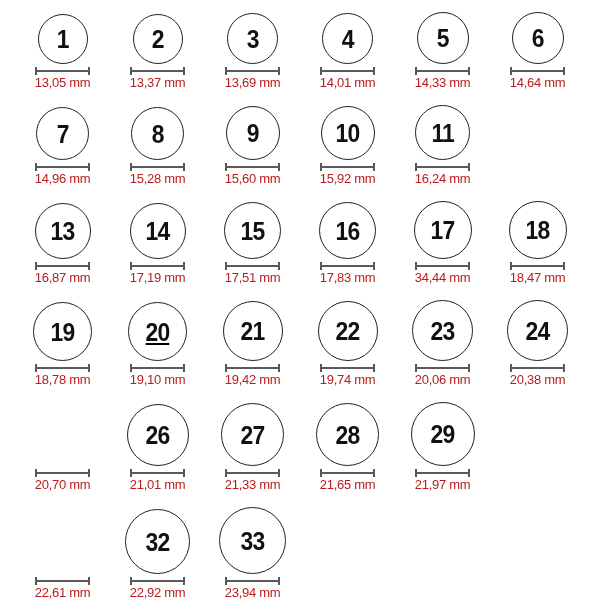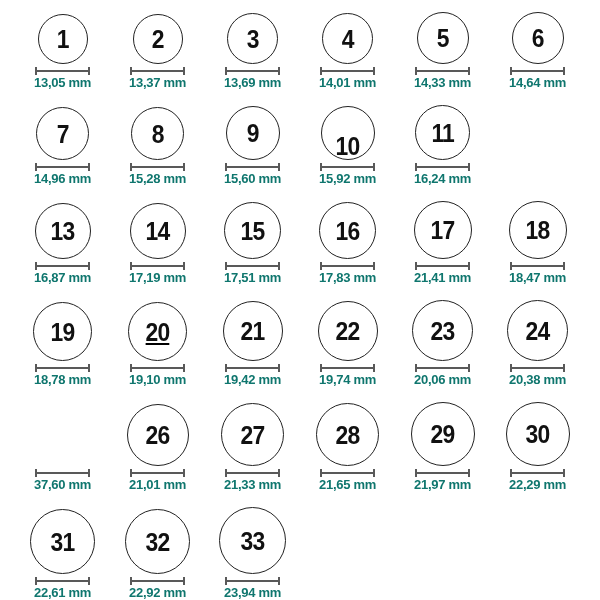--- a/index.html
+++ b/index.html
@@ -65,22 +65,22 @@
     position: absolute;
     top: 0;
     width: 2px;
     height: 8px;
     background: #595959;
   }
   .b-tick.left  { left: 0; }
   .b-tick.right { right: 0; }
   .label {
     font-size: 13px;
-    font-weight: 700;
-    color: #0f766e;
+    font-weight: 400;
+    color: #b91c1c;
     line-height: 14px;
     white-space: nowrap;
     letter-spacing: -0.3px;
   }
 </style>
 </head>
 <body>
 
 <div id="chart">
     <div class="row">
@@ -179,21 +179,21 @@
           <span class="size-num">9</span>
         </div>
         <div class="bracket">
           <span class="b-tick left"></span>
           <span class="b-line"></span>
           <span class="b-tick right"></span>
         </div>
         <div class="label">15,60 mm</div>
       </div>
       <div class="cell">
-        <div class="circle" style="width: 54px; height: 54px; align-items: flex-end;">
+        <div class="circle" style="width: 54px; height: 54px;">
           <span class="size-num">10</span>
         </div>
         <div class="bracket">
           <span class="b-tick left"></span>
           <span class="b-line"></span>
           <span class="b-tick right"></span>
         </div>
         <div class="label">15,92 mm</div>
       </div>
       <div class="cell">
@@ -255,21 +255,21 @@
       </div>
       <div class="cell">
         <div class="circle" style="width: 58px; height: 58px;">
           <span class="size-num">17</span>
         </div>
         <div class="bracket">
           <span class="b-tick left"></span>
           <span class="b-line"></span>
           <span class="b-tick right"></span>
         </div>
-        <div class="label">21,41 mm</div>
+        <div class="label">34,44 mm</div>
       </div>
       <div class="cell">
         <div class="circle" style="width: 58px; height: 58px;">
           <span class="size-num">18</span>
         </div>
         <div class="bracket">
           <span class="b-tick left"></span>
           <span class="b-line"></span>
           <span class="b-tick right"></span>
         </div>
@@ -344,21 +344,21 @@
         <div class="label">20,38 mm</div>
       </div>
     </div>
     <div class="row">
       <div class="cell">
         <div class="bracket">
           <span class="b-tick left"></span>
           <span class="b-line"></span>
           <span class="b-tick right"></span>
         </div>
-        <div class="label">37,60 mm</div>
+        <div class="label">20,70 mm</div>
       </div>
       <div class="cell">
         <div class="circle" style="width: 62px; height: 62px;">
           <span class="size-num">26</span>
         </div>
         <div class="bracket">
           <span class="b-tick left"></span>
           <span class="b-line"></span>
           <span class="b-tick right"></span>
         </div>
@@ -390,37 +390,23 @@
         <div class="circle" style="width: 64px; height: 64px;">
           <span class="size-num">29</span>
         </div>
         <div class="bracket">
           <span class="b-tick left"></span>
           <span class="b-line"></span>
           <span class="b-tick right"></span>
         </div>
         <div class="label">21,97 mm</div>
       </div>
-      <div class="cell">
-        <div class="circle" style="width: 64px; height: 64px;">
-          <span class="size-num">30</span>
-        </div>
-        <div class="bracket">
-          <span class="b-tick left"></span>
-          <span class="b-line"></span>
-          <span class="b-tick right"></span>
-        </div>
-        <div class="label">22,29 mm</div>
-      </div>
-    </div>
-    <div class="row">
-      <div class="cell">
-        <div class="circle" style="width: 65px; height: 65px;">
-          <span class="size-num">31</span>
-        </div>
+    </div>
+    <div class="row">
+      <div class="cell">
         <div class="bracket">
           <span class="b-tick left"></span>
           <span class="b-line"></span>
           <span class="b-tick right"></span>
         </div>
         <div class="label">22,61 mm</div>
       </div>
       <div class="cell">
         <div class="circle" style="width: 65px; height: 65px; align-items: center;">
           <span class="size-num">32</span>

